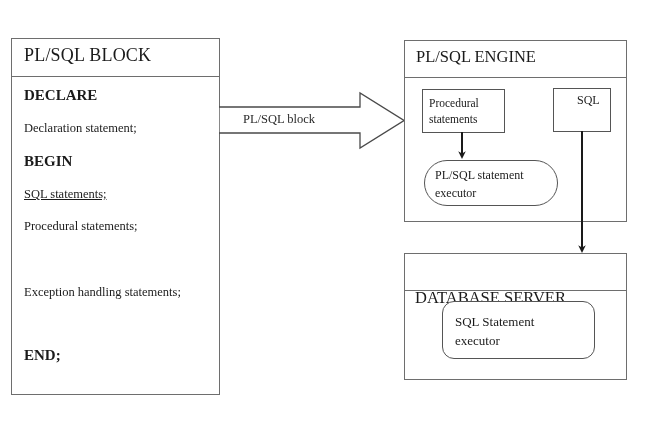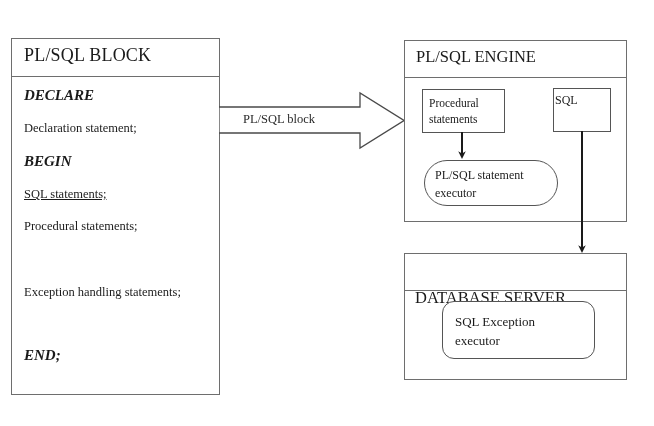--- a/index.html
+++ b/index.html
@@ -62,21 +62,20 @@
   }
   .code-line {
     position: absolute;
     left: 12px;
     font-size: 12.5px;
     white-space: nowrap;
   }
   .code-line.kw {
     font-weight: bold;
     font-size: 15px;
-    font-style: italic;
   }
 
   
   #plsql-arrow {
     position: absolute;
     left: 219px;
     top: 91px;
     width: 186px;
     height: 59px;
   }
@@ -132,21 +131,21 @@
 
   #sql-box {
     left: 148px;
     top: 47px;
     width: 58px;
     height: 44px;
     border: 1.2px solid #555;
   }
   #sql-box .lbl {
     position: absolute;
-    left: 1px;
+    left: 23px;
     top: 4px;
     font-size: 12px;
     white-space: nowrap;
   }
 
   #plsql-statement-executor {
     left: 19px;
     top: 119px;
     width: 134px;
     height: 46px;
@@ -254,21 +253,21 @@
     <div class="box" id="plsql-statement-executor">
       <span class="lbl"><span>PL/SQL statement</span><br><span>executor</span></span>
     </div>
   </div>
 
   <div class="box" id="database-server">
     <div id="database-server-header">
       <span class="title">DATABASE SERVER</span>
     </div>
     <div class="box" id="sql-statement-executor">
-      <span class="lbl"><span>SQL Exception</span><br><span>executor</span></span>
+      <span class="lbl"><span>SQL Statement</span><br><span>executor</span></span>
     </div>
   </div>
 
   <svg id="connectors" xmlns="http://www.w3.org/2000/svg">
     <defs>
       <marker id="arrowhead" markerWidth="9" markerHeight="9" refX="4" refY="4.2" orient="auto" markerUnits="userSpaceOnUse">
         <path d="M 0.3,0.4 L 8,4.2 L 0.3,8 L 2.4,4.2 Z" fill="#1a1a1a"></path>
       </marker>
     </defs>
 

